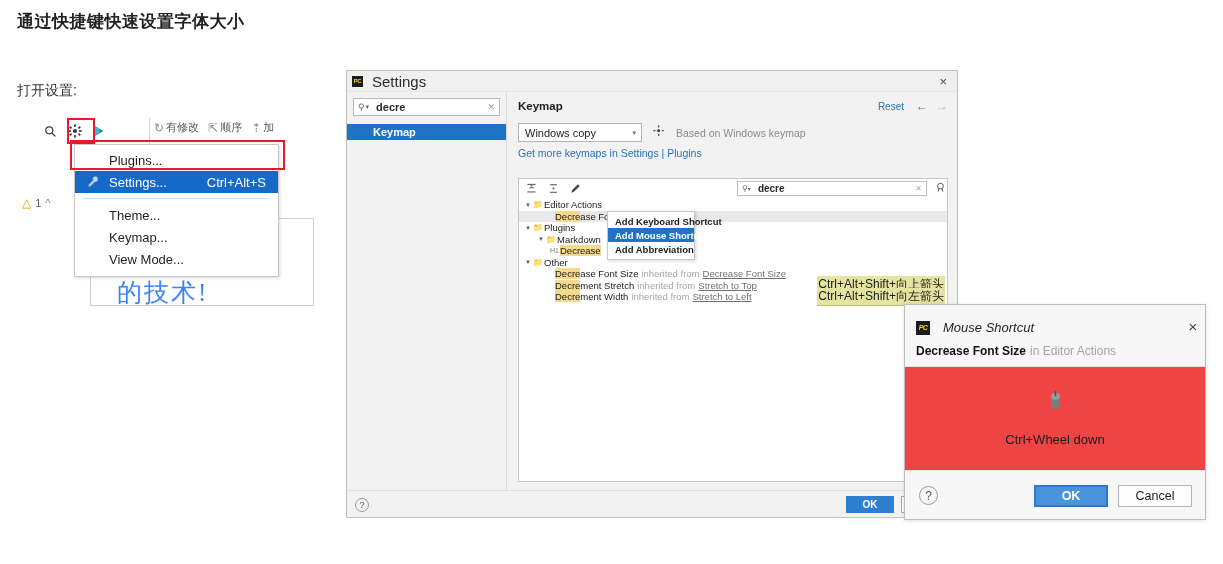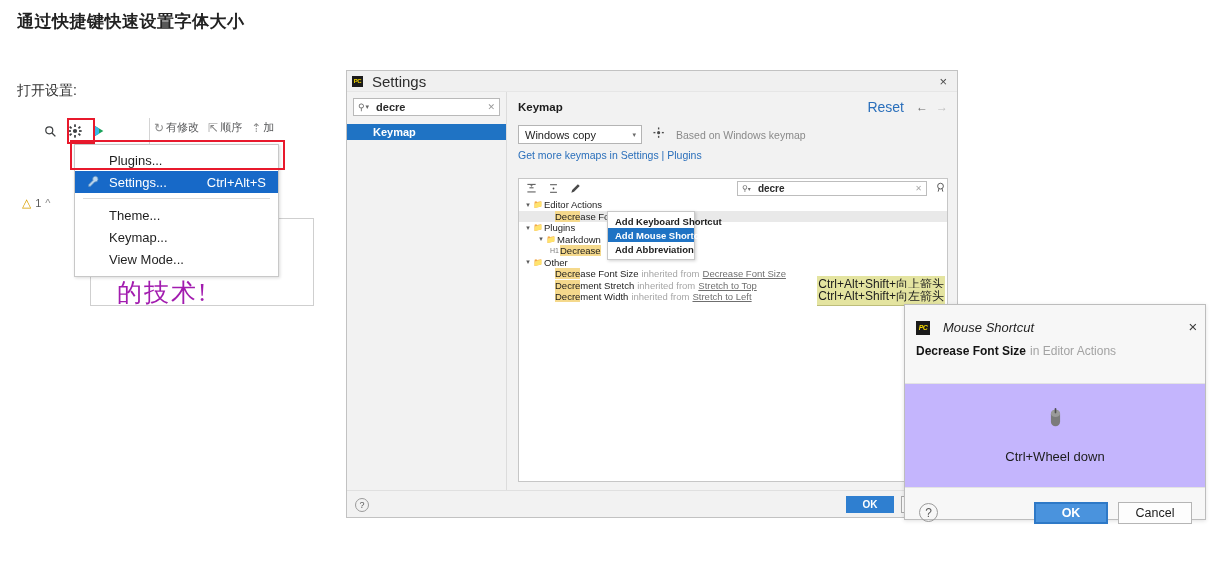--- a/index.html
+++ b/index.html
@@ -59,21 +59,21 @@
 
   
   #editor-card {
     position:absolute; left: 78px; top: 100px;
     width: 224px; height: 88px;
     border: 1px solid #cfcfcf; background: #fff;
   }
   #hand-text {
     position: absolute; left: 105px; top: 158px;
     font-family: "Liberation Serif", serif;
-    font-size: 25px; color: #a21caf; letter-spacing: 2px;
+    font-size: 25px; color: #3b82f6; letter-spacing: 2px;
   }
 
   
   #ctx-menu {
     position: absolute; left: 62px; top: 26px;
     width: 205px;
     background: #fff; border: 1px solid #c8c8c8;
     box-shadow: 1px 1px 3px rgba(0,0,0,.15);
     padding: 4px 0 6px 0;
   }
@@ -131,21 +131,21 @@
   #sd-search .clr { position:absolute; right: 4px; font-size: 9px; color: #999; }
   #sd-tree-item {
     margin-top: 8px; height: 16px; background: #1f73c4; color: #fff;
     display: flex; align-items: center; padding-left: 26px;
     font-size: 11px; font-weight: bold;
   }
 
   #sd-right { flex: 1; background: #f2f2f2; padding: 7px 9px 0 11px; position: relative; }
   #km-head { display: flex; align-items: center; }
   #km-title { font-size: 11.5px; font-weight: bold; color: #1c1c1c; }
-  #km-reset { margin-left: auto; font-size: 14px; color: #2a6fbb; }
+  #km-reset { margin-left: auto; font-size: 10px; color: #2a6fbb; }
   #km-nav { display: flex; gap: 8px; margin-left: 12px; font-size: 12px; color: #6b6b6b; }
   #km-nav .fwd { color: #bdbdbd; }
 
   #km-row2 { display:flex; align-items:center; margin-top: 10px; }
   #km-select {
     width: 124px; height: 19px; background: #fff; border: 1px solid #b4b4b4;
     font-size: 11px; color: #1c1c1c; display:flex; align-items:center;
     padding: 0 4px 0 6px; position: relative;
   }
   #km-select .arw { position: absolute; right: 5px; font-size: 7px; color: #6b6b6b; }
@@ -224,22 +224,22 @@
     box-shadow: 0 1px 4px rgba(0,0,0,.12);
   }
   #ms-titlebar { height: 30px; display:flex; align-items:flex-end; padding: 0 8px 0 11px; font-style: italic; }
   #ms-titlebar .pc-icon { width: 14px; height: 14px; font-size: 7px; line-height: 14px; }
   #ms-title { margin-left: 13px; font-size: 13px; color: #1f1f1f; }
   #ms-close { margin-left: auto; font-size: 15px; color: #3b3b3b; }
   #ms-action { height: 31px; display:flex; align-items:center; padding-left: 11px; font-size: 12px; }
   #ms-action b { color: #141414; }
   #ms-action span.muted2 { color: #a3a3a3; margin-left: 4px; }
   #ms-canvas {
-    height: 105px; background: #c4b5fd; border-top: 1px solid #e3e3e3; border-bottom: 1px solid #e3e3e3;
-    display:flex; flex-direction: column; align-items:center; justify-content:center; gap: 16px; margin-top: 17px;
+    height: 105px; background: #ef4444; border-top: 1px solid #e3e3e3; border-bottom: 1px solid #e3e3e3;
+    display:flex; flex-direction: column; align-items:center; justify-content:center; gap: 16px;
   }
   #ms-combo { font-size: 13px; color: #1c1c1c; }
   #ms-footer { height: 49px; display:flex; align-items:center; padding: 0 13px 0 14px; }
   #ms-footer .help-circle { width: 19px; height: 19px; font-size: 12px; }
   .mbtn {
     height: 22px; min-width: 74px; font-size: 12.5px; border: 1px solid #b5b5b5;
     background: #fdfdfd; color: #1c1c1c; display:flex; align-items:center; justify-content:center;
   }
   .mbtn.primary { background: #4a93dd; border: 2px solid #2e79c7; color: #fff; font-weight: bold; }
   #ms-footer .spacer { margin-left:auto; }

